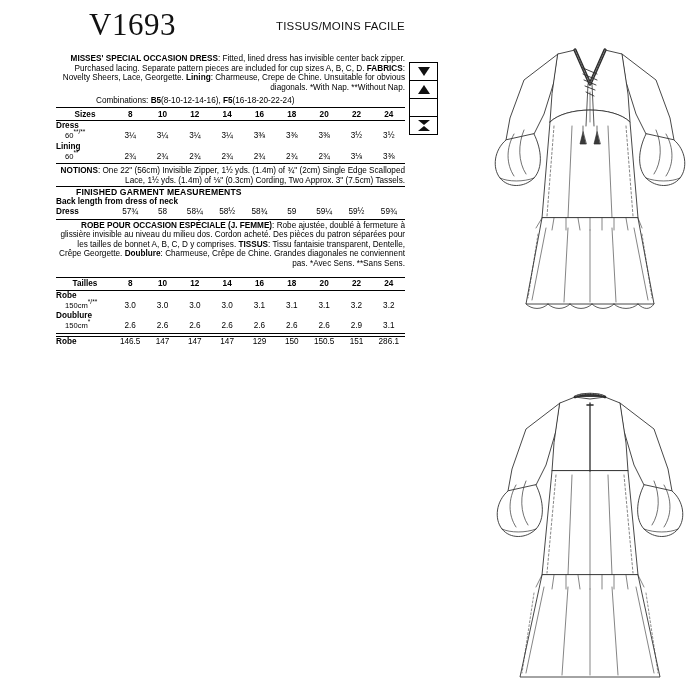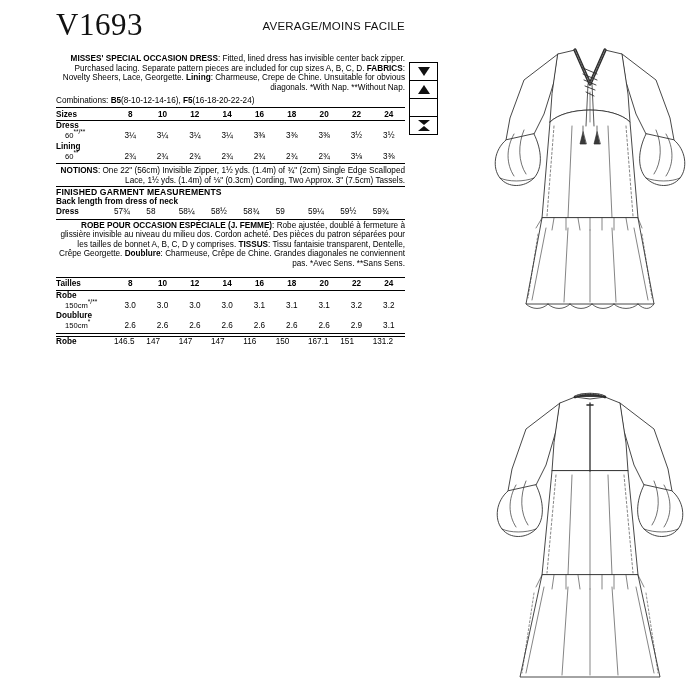--- a/index.html
+++ b/index.html
@@ -32,20 +32,21 @@
   }
 
   #pattern-number {
     font-family: "Liberation Serif", serif;
     font-size: 31px;
     line-height: 34px;
     letter-spacing: 0.5px;
     font-weight: 400;
     color: #111;
     display: inline-block;
+    margin-left: 33px;
   }
 
   #difficulty {
     position: absolute;
     right: 0px;
     top: 12px;
     font-size: 11.5px;
     letter-spacing: 0.2px;
     font-weight: 400;
     color: #111;
@@ -70,40 +71,41 @@
   }
 
   .block-gap-sm { height: 4px; }
   .block-gap-xs { height: 2px; }
 
   
   .combos {
     font-size: 8.2px;
     line-height: 10px;
     padding-bottom: 1px;
+    margin-left: 40px;
   }
   .combos b { font-weight: bold; }
 
   
   table.yard {
     width: 100%;
     border-collapse: collapse;
     font-size: 8.2px;
     table-layout: fixed;
   }
   table.yard th, table.yard td {
     padding: 0;
     margin: 0;
     text-align: center;
     font-weight: normal;
     line-height: 10.5px;
     vertical-align: bottom;
   }
   table.yard th.lbl, table.yard td.lbl {
-    text-align: left;
+    text-align: center;
     width: 58px;
   }
   table.yard thead th {
     font-weight: bold;
     border-top: 1px solid #000;
     border-bottom: 1px solid #000;
     line-height: 11px;
     padding-top: 0.5px;
     padding-bottom: 0.5px;
   }
@@ -124,35 +126,37 @@
   }
 
   .sup-mark { font-size: 6.5px; vertical-align: super; line-height: 0; }
 
   
   .section-head {
     font-size: 8.6px;
     font-weight: bold;
     line-height: 10.5px;
     letter-spacing: 0.15px;
+    margin-left: 20px;
   }
   .section-sub {
     font-size: 8.2px;
     font-weight: bold;
     line-height: 10px;
   }
 
   table.meas {
     width: 100%;
     border-collapse: collapse;
     font-size: 8.2px;
     table-layout: fixed;
   }
   table.meas td {
     padding: 0;
+    text-align: center;
     line-height: 10.5px;
     vertical-align: bottom;
   }
   table.meas td.lbl {
     text-align: left;
     font-weight: bold;
     width: 58px;
   }
 
   
@@ -214,21 +218,21 @@
 </style>
 </head>
 <body>
 
 <div id="page">
 
   <div id="left-col">
 
     <div style="position:relative;height:38px;">
       <span id="pattern-number">V1693</span>
-      <span id="difficulty">AVERAGE/MOINS FACILE</span>
+      <span id="difficulty">TISSUS/MOINS FACILE</span>
     </div>
 
     <p class="para" id="desc-en"><b>MISSES' SPECIAL OCCASION DRESS</b><span>: Fitted, lined dress has invisible center back zipper. Purchased lacing. Separate pattern pieces are included for cup sizes A, B, C, D. </span><b>FABRICS</b><span>: Novelty Sheers, Lace, Georgette. </span><b>Lining</b><span>: Charmeuse, Crepe de Chine. Unsuitable for obvious diagonals. *With Nap. **Without Nap.</span></p>
 
     <div class="block-gap-sm"></div>
 
     <div class="combos"><span>Combinations: </span><b>B5</b><span>(8-10-12-14-16), </span><b>F5</b><span>(16-18-20-22-24)</span></div>
 
     <table class="yard" id="yardage-en-table">
       <thead>
@@ -368,25 +372,25 @@
 
 
     <table class="meas">
       <tbody>
           <tr>
         <td class="lbl">Robe</td>
         <td>146.5</td>
         <td>147</td>
         <td>147</td>
         <td>147</td>
-        <td>116</td>
+        <td>129</td>
         <td>150</td>
-        <td>167.1</td>
+        <td>150.5</td>
         <td>151</td>
-        <td>131.2</td>
+        <td>286.1</td>
       </tr>
     </tbody>
       </table>
 
   </div>
 
   <div id="icon-stack">
     <div class="icon-cell">
         <span class="tri-down"></span>
       </div>

